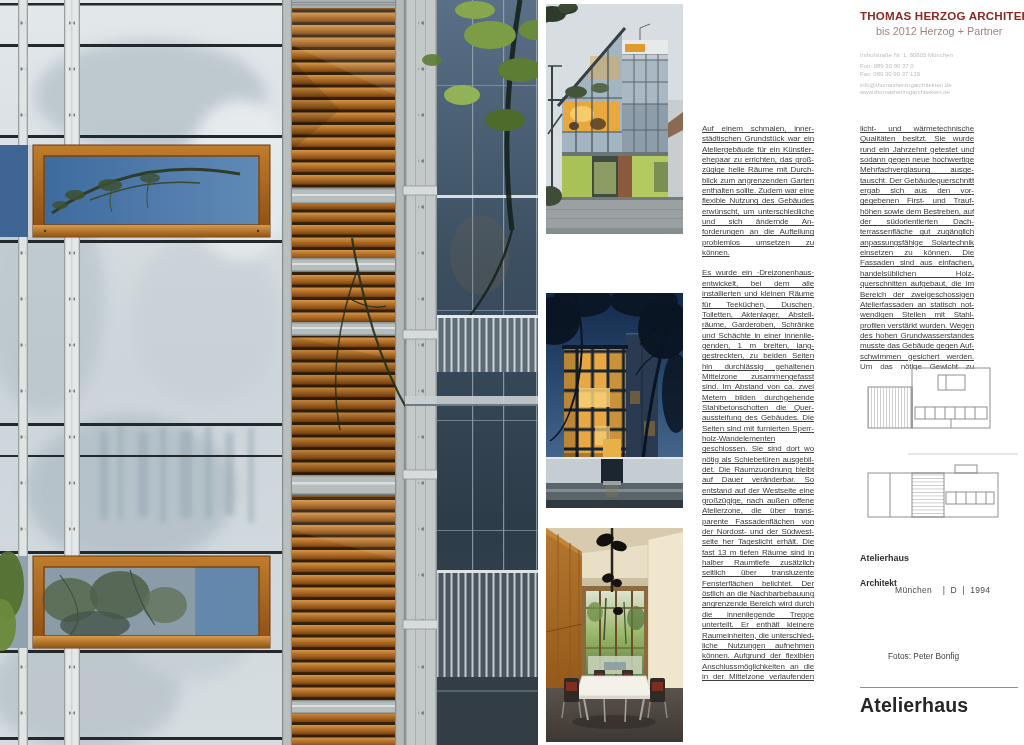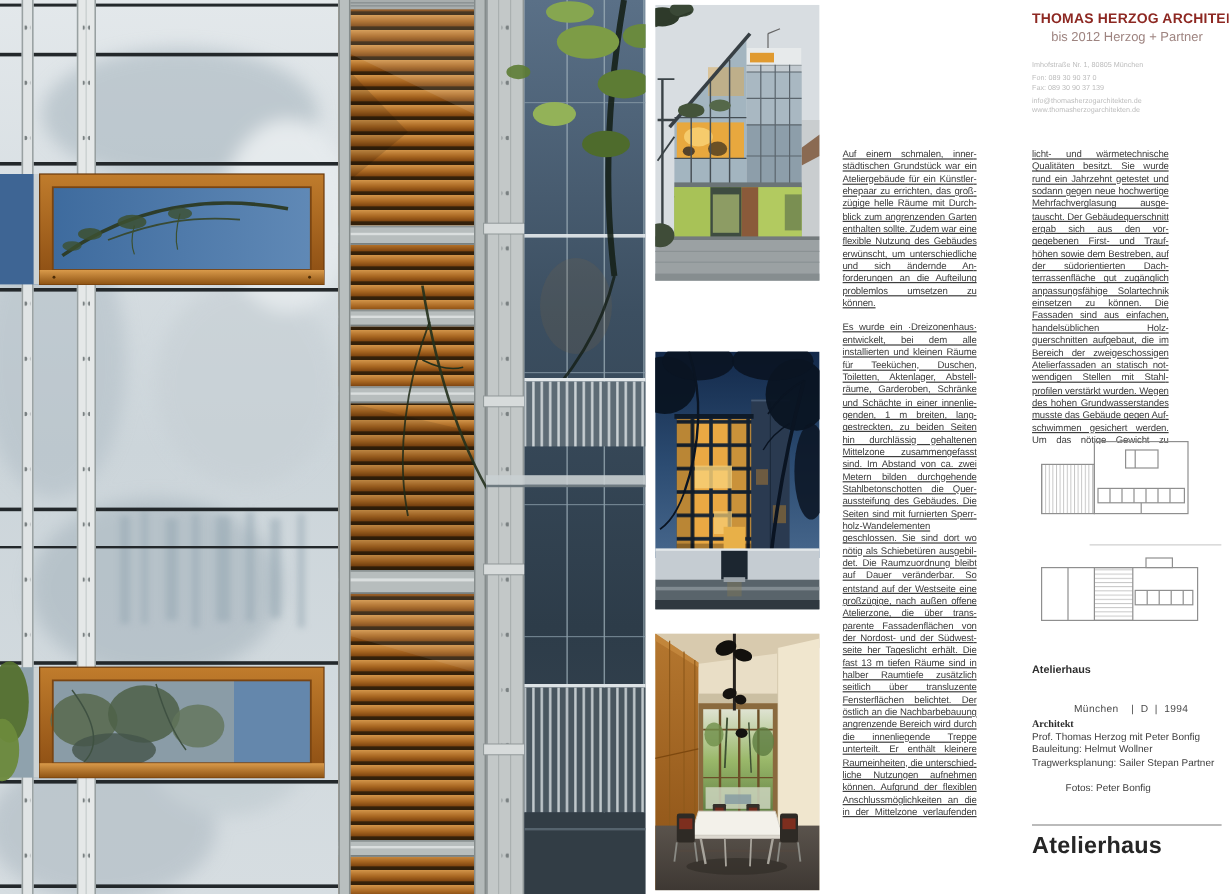--- a/index.html
+++ b/index.html
@@ -12,21 +12,21 @@
   .body-text p{margin:0 0 10px 0;text-decoration:underline;}
   .col1{left:702px;top:124px;width:112px;height:558px;overflow:hidden;}
   .col2{left:860px;top:124px;width:114px;height:246px;overflow:hidden;}
   .firm{left:860px;top:9px;font-size:11.6px;font-weight:bold;color:#8d2822;letter-spacing:0.2px;white-space:nowrap;}
   .firm-sub{left:876px;top:25px;font-size:10.8px;color:#9e8480;white-space:nowrap;}
   .address{left:860px;top:52px;font-size:6px;line-height:7.3px;color:#bdbdbd;}
   .addr-gap{height:4px;}
   .plans{left:862px;top:366px;}
   .proj-name{left:860px;top:553px;font-size:9px;font-weight:bold;color:#2e2e2e;}
   .proj-loc{left:860px;top:585px;font-size:8.5px;color:#4a4a4a;letter-spacing:0.3px;white-space:pre;padding-left:35px;}
-  .arch-head{left:860px;top:598px;font-size:8.5px;font-weight:bold;color:#2e2e2e;font-family:Liberation Serif, serif;}
+  .arch-head{left:860px;top:578px;font-size:8.5px;font-weight:bold;color:#2e2e2e;}
   .arch-lines{left:860px;top:609px;font-size:8.3px;line-height:10.4px;color:#3e3e3e;white-space:nowrap;}
   .fotos{left:888px;top:651px;font-size:8.3px;color:#3e3e3e;}
   .rule{left:860px;top:687px;width:158px;height:1px;background:#8f8f8f;}
   .big-title{left:860px;top:694px;font-size:19.5px;font-weight:bold;color:#262626;letter-spacing:0.2px;}
   .photo-main{left:0;top:0;}
   .photo-a{left:546px;top:4px;}
   .photo-b{left:546px;top:293px;}
   .photo-c{left:546px;top:528px;}
 </style>
 </head>
@@ -522,22 +522,17 @@
       <line x1="114" y1="126" x2="114" y2="138"></line>
           <line x1="124" y1="126" x2="124" y2="138"></line>
       <line x1="28" y1="107" x2="28" y2="151"></line>
     </g>
   </svg>
   </div>
 
   <div class="abs proj-name">Atelierhaus</div>
   <div class="abs proj-loc">München    |  D  |  1994</div>
   <div class="abs arch-head">Architekt</div>
-  <div class="abs arch-lines">
-    <div>Prof. Thomas Herzog mit Peter Bonfig</div>
-    <div>Bauleitung: Helmut Wollner</div>
-    <div>Tragwerksplanung: Sailer Stepan Partner</div>
-  </div>
   <div class="abs fotos">Fotos: Peter Bonfig</div>
   <div class="abs rule"></div>
   <div class="abs big-title">Atelierhaus</div>
 
 </div>
 
 </body></html>

